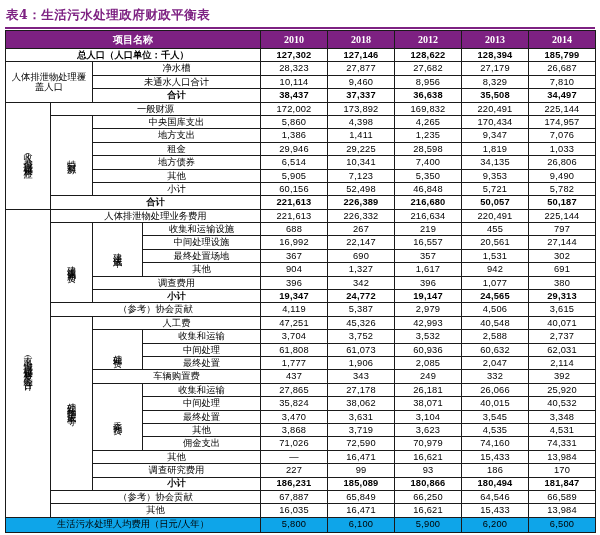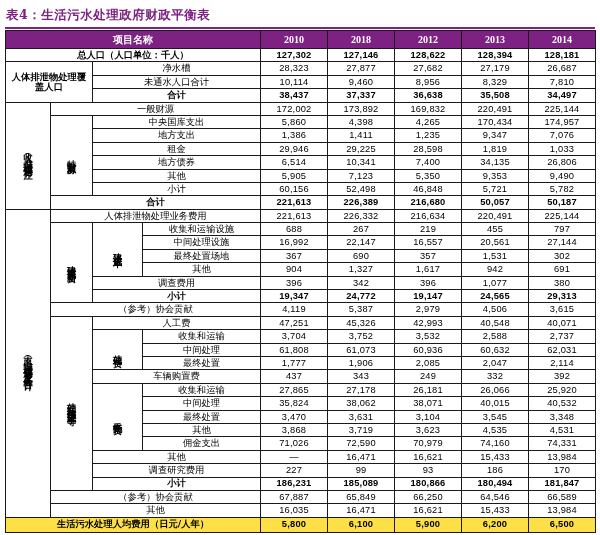--- a/index.html
+++ b/index.html
@@ -11,23 +11,23 @@
   col.c1{width:45px}col.c2{width:42px}col.c3{width:50px}col.c4{width:118px}
   col.cv{width:67px}
   th,td{border:1px solid #1a1a1a;padding:0 2px;text-align:center;vertical-align:middle;
         font-size:9.3px;line-height:1.12;height:12.4px;overflow:hidden;}
   thead th{background:#7d2182;color:#ffffff;font-weight:bold;height:17px;
            font-size:10px;font-family:Liberation Serif, serif;}
   thead th.item{font-family:"DejaVu Serif",serif;}
   td.num{font-family:"Liberation Sans",sans-serif;letter-spacing:.2px;}
   td.lbl{font-weight:normal;}
   tr.b td{font-weight:bold;}
-  td.grp{font-weight:bold;text-align:center;}
+  td.grp{font-weight:normal;text-align:center;}
   td.vert{writing-mode:vertical-rl;letter-spacing:2px;padding:2px 0;}
-  tr.hl td{background:#fde047;font-weight:bold;height:14px;}
+  tr.hl td{background:#0ea5e9;font-weight:normal;height:14px;}
   .footer{font-size:10px;color:#8b4a3b;padding:4px 0 0 2px;letter-spacing:1px;}
 </style>
 </head>
 <body>
 
 <div class="page">
   <div class="title-bar">
     <span class="t">表4：生活污水处理政府财政平衡表</span>
   </div>
 
@@ -53,21 +53,21 @@
         <th>2014</th>
       </tr>
     </thead>
     <tbody>
       <tr class="b">
         <td colspan="4" class="lbl">总人口（人口单位：千人）</td>
       <td class="num">127,302</td>
           <td class="num">127,146</td>
           <td class="num">128,622</td>
           <td class="num">128,394</td>
-          <td class="num">128,181</td>
+          <td class="num">185,799</td>
         </tr>
       <tr>
         <td colspan="2" rowspan="3" class="grp">人体排泄物处理覆盖人口</td>
         <td colspan="2" class="lbl">净水槽</td>
       <td class="num">28,323</td>
           <td class="num">27,877</td>
           <td class="num">27,682</td>
           <td class="num">27,179</td>
           <td class="num">26,687</td>
         </tr>

